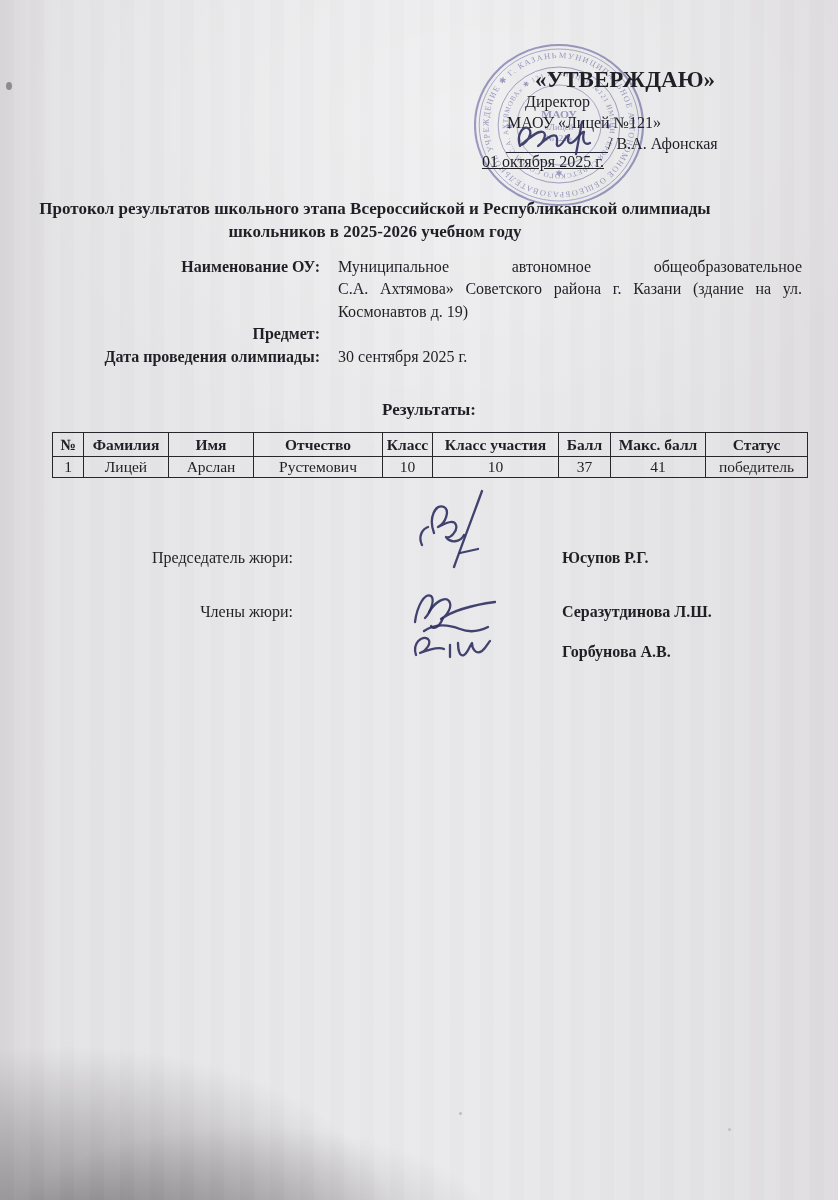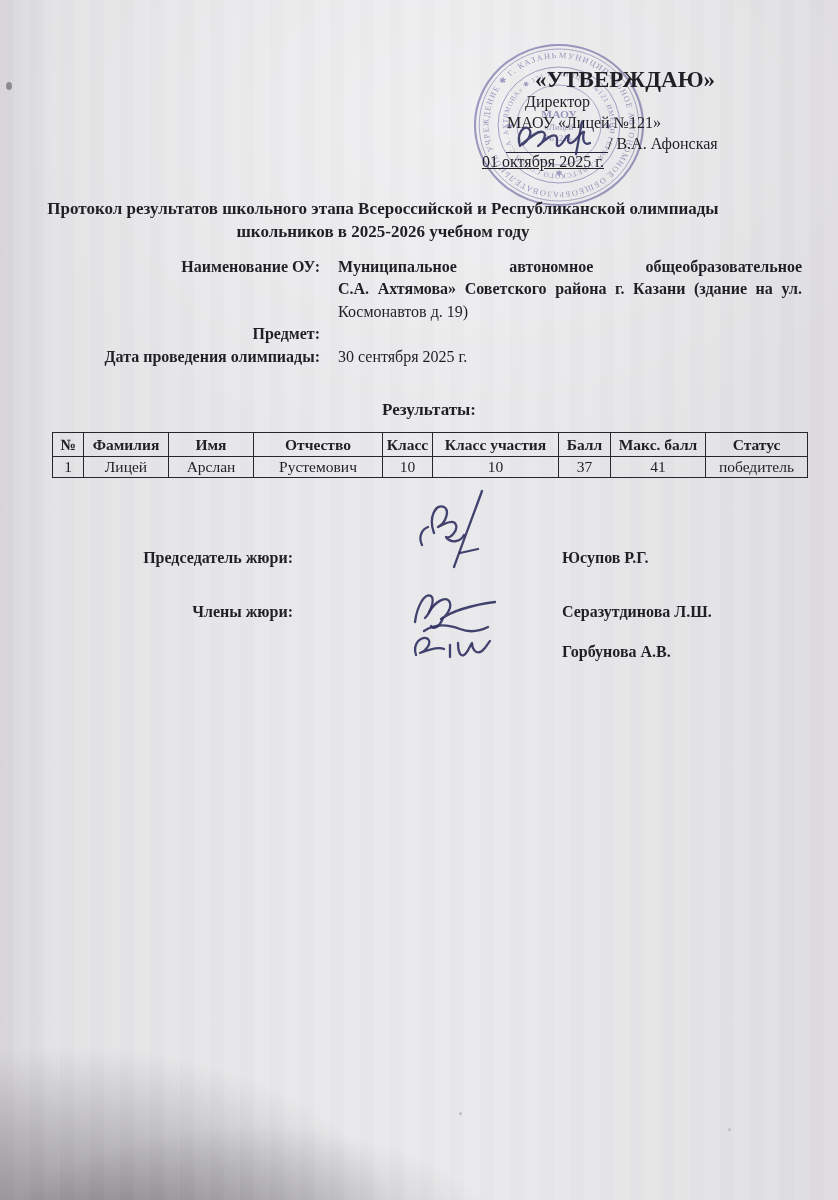--- a/index.html
+++ b/index.html
@@ -24,46 +24,46 @@
 
   
   .approve-quote{left:500px;top:69px;width:250px;font-size:23px;}
   .dir-line1{left:507px;top:91px;margin-left:18px;}
   .dir-line2{left:507px;top:112px;}
   .sig-underline{left:506px;top:128px;width:102px;height:24px;border-bottom:1.6px solid #23233a;}
   .dir-name{left:608px;top:133px;}
   .dir-date{left:482px;top:151px;text-decoration:underline;}
 
   
-  .doc-title{left:16px;top:197px;width:734px;font-size:17px;line-height:23px;font-weight:bold;text-align:center;}
+  .doc-title{left:8px;top:197px;width:734px;font-size:17px;line-height:23px;font-weight:bold;text-align:center;}
 
   
   .info{left:40px;top:256px;width:764px;font-size:16px;line-height:22.4px;}
   .info-row{display:flex;align-items:flex-start;}
   .info-label{width:280px;text-align:right;font-weight:bold;padding-right:18px;flex:none;}
   .info-value{width:464px;flex:none;}
-  .jline{text-align:justify;text-align-last:justify;font-weight:bold;}
+  .jline{text-align:justify;text-align-last:justify;}
 
   .results-heading{left:40px;top:399px;width:778px;font-size:17px;}
 
   
   table.results{
     left:52px;top:432px;width:755px;
     border-collapse:collapse;table-layout:fixed;
     font-size:15.5px;
   }
   table.results th,table.results td{
     border:1.6px solid #26262c;text-align:center;vertical-align:middle;
     padding:0 2px;overflow:hidden;white-space:nowrap;
   }
   table.results th{height:23px;font-weight:bold;}
   table.results td{height:20px;font-weight:normal;}
 
   
-  .jury-label{left:40px;width:253px;text-align:right;font-weight:bold;}
+  .jury-label{left:40px;width:253px;text-align:right;font-weight:normal;}
   .jury-name{left:562px;font-weight:bold;}
 
   svg.sig{overflow:visible;}
   .sig path{fill:none;stroke:#2f3060;stroke-width:2.3;stroke-linecap:round;stroke-linejoin:round;opacity:0.9;}
 
   
   .stamp{left:474px;top:40px;width:170px;height:170px;opacity:0.52;mix-blend-mode:multiply;}
   .stamp circle{fill:none;stroke:#4f4d9a;}
   .stamp text{fill:#4f4d9a;}
 

